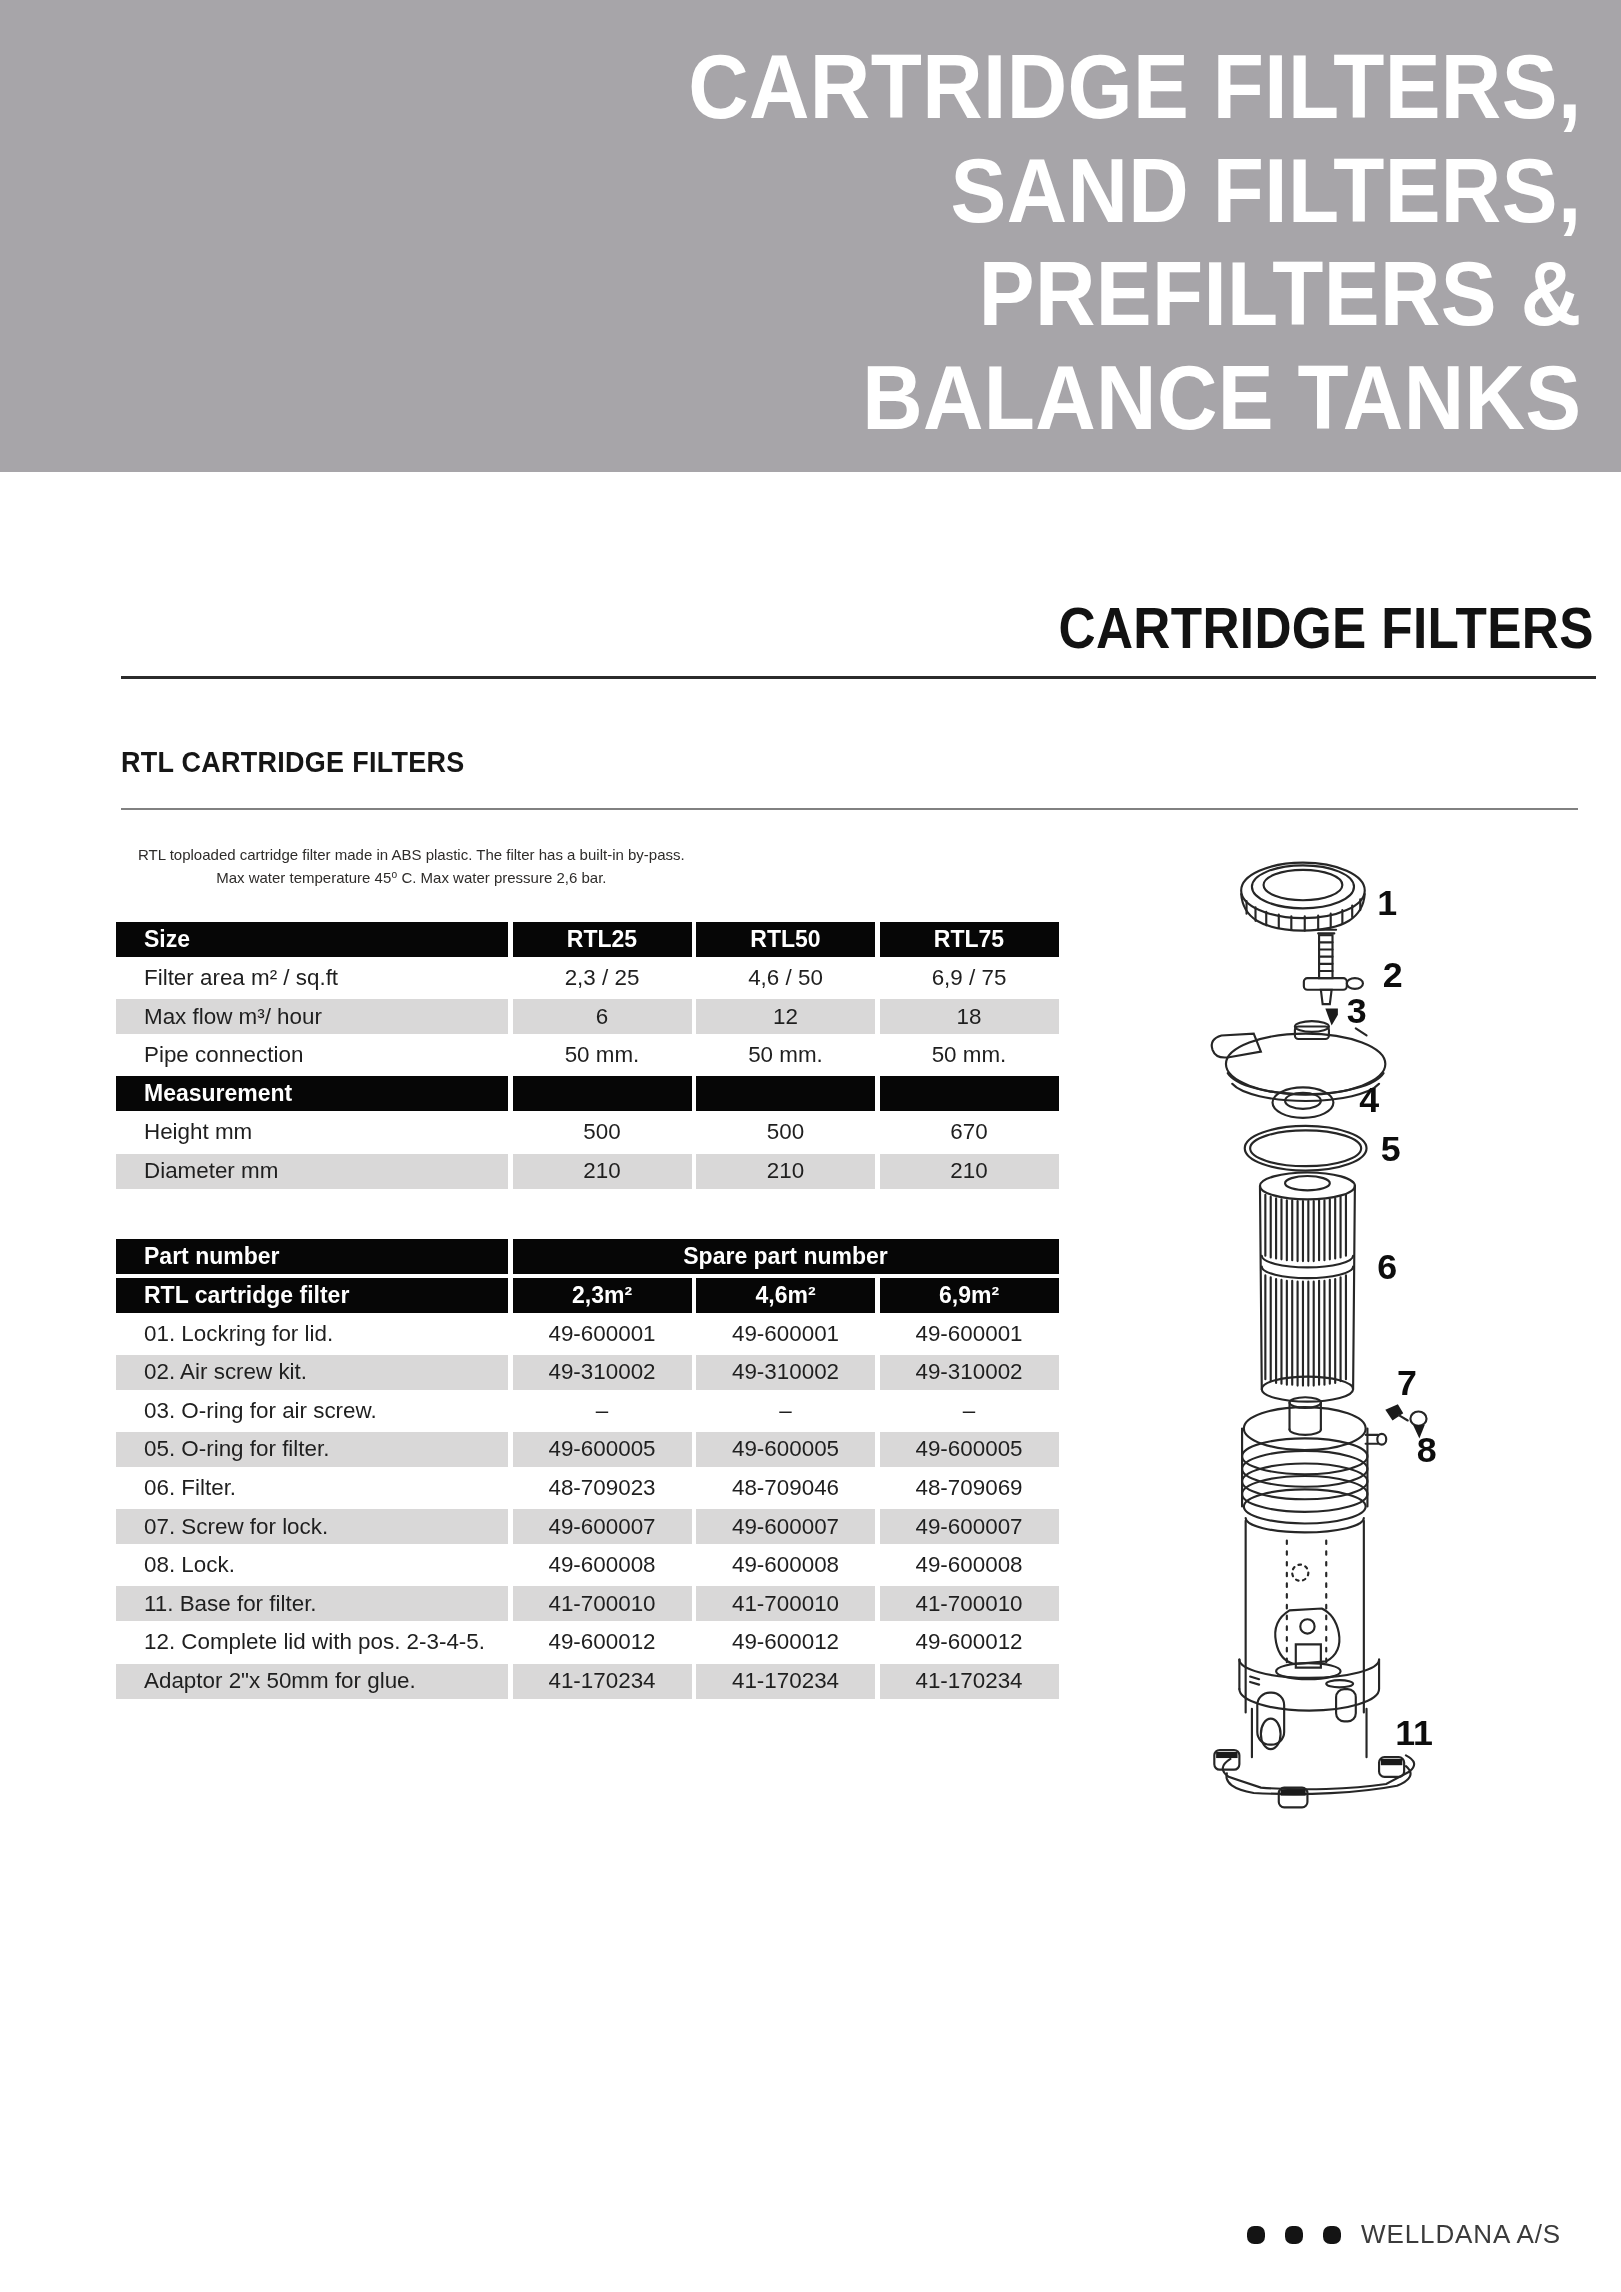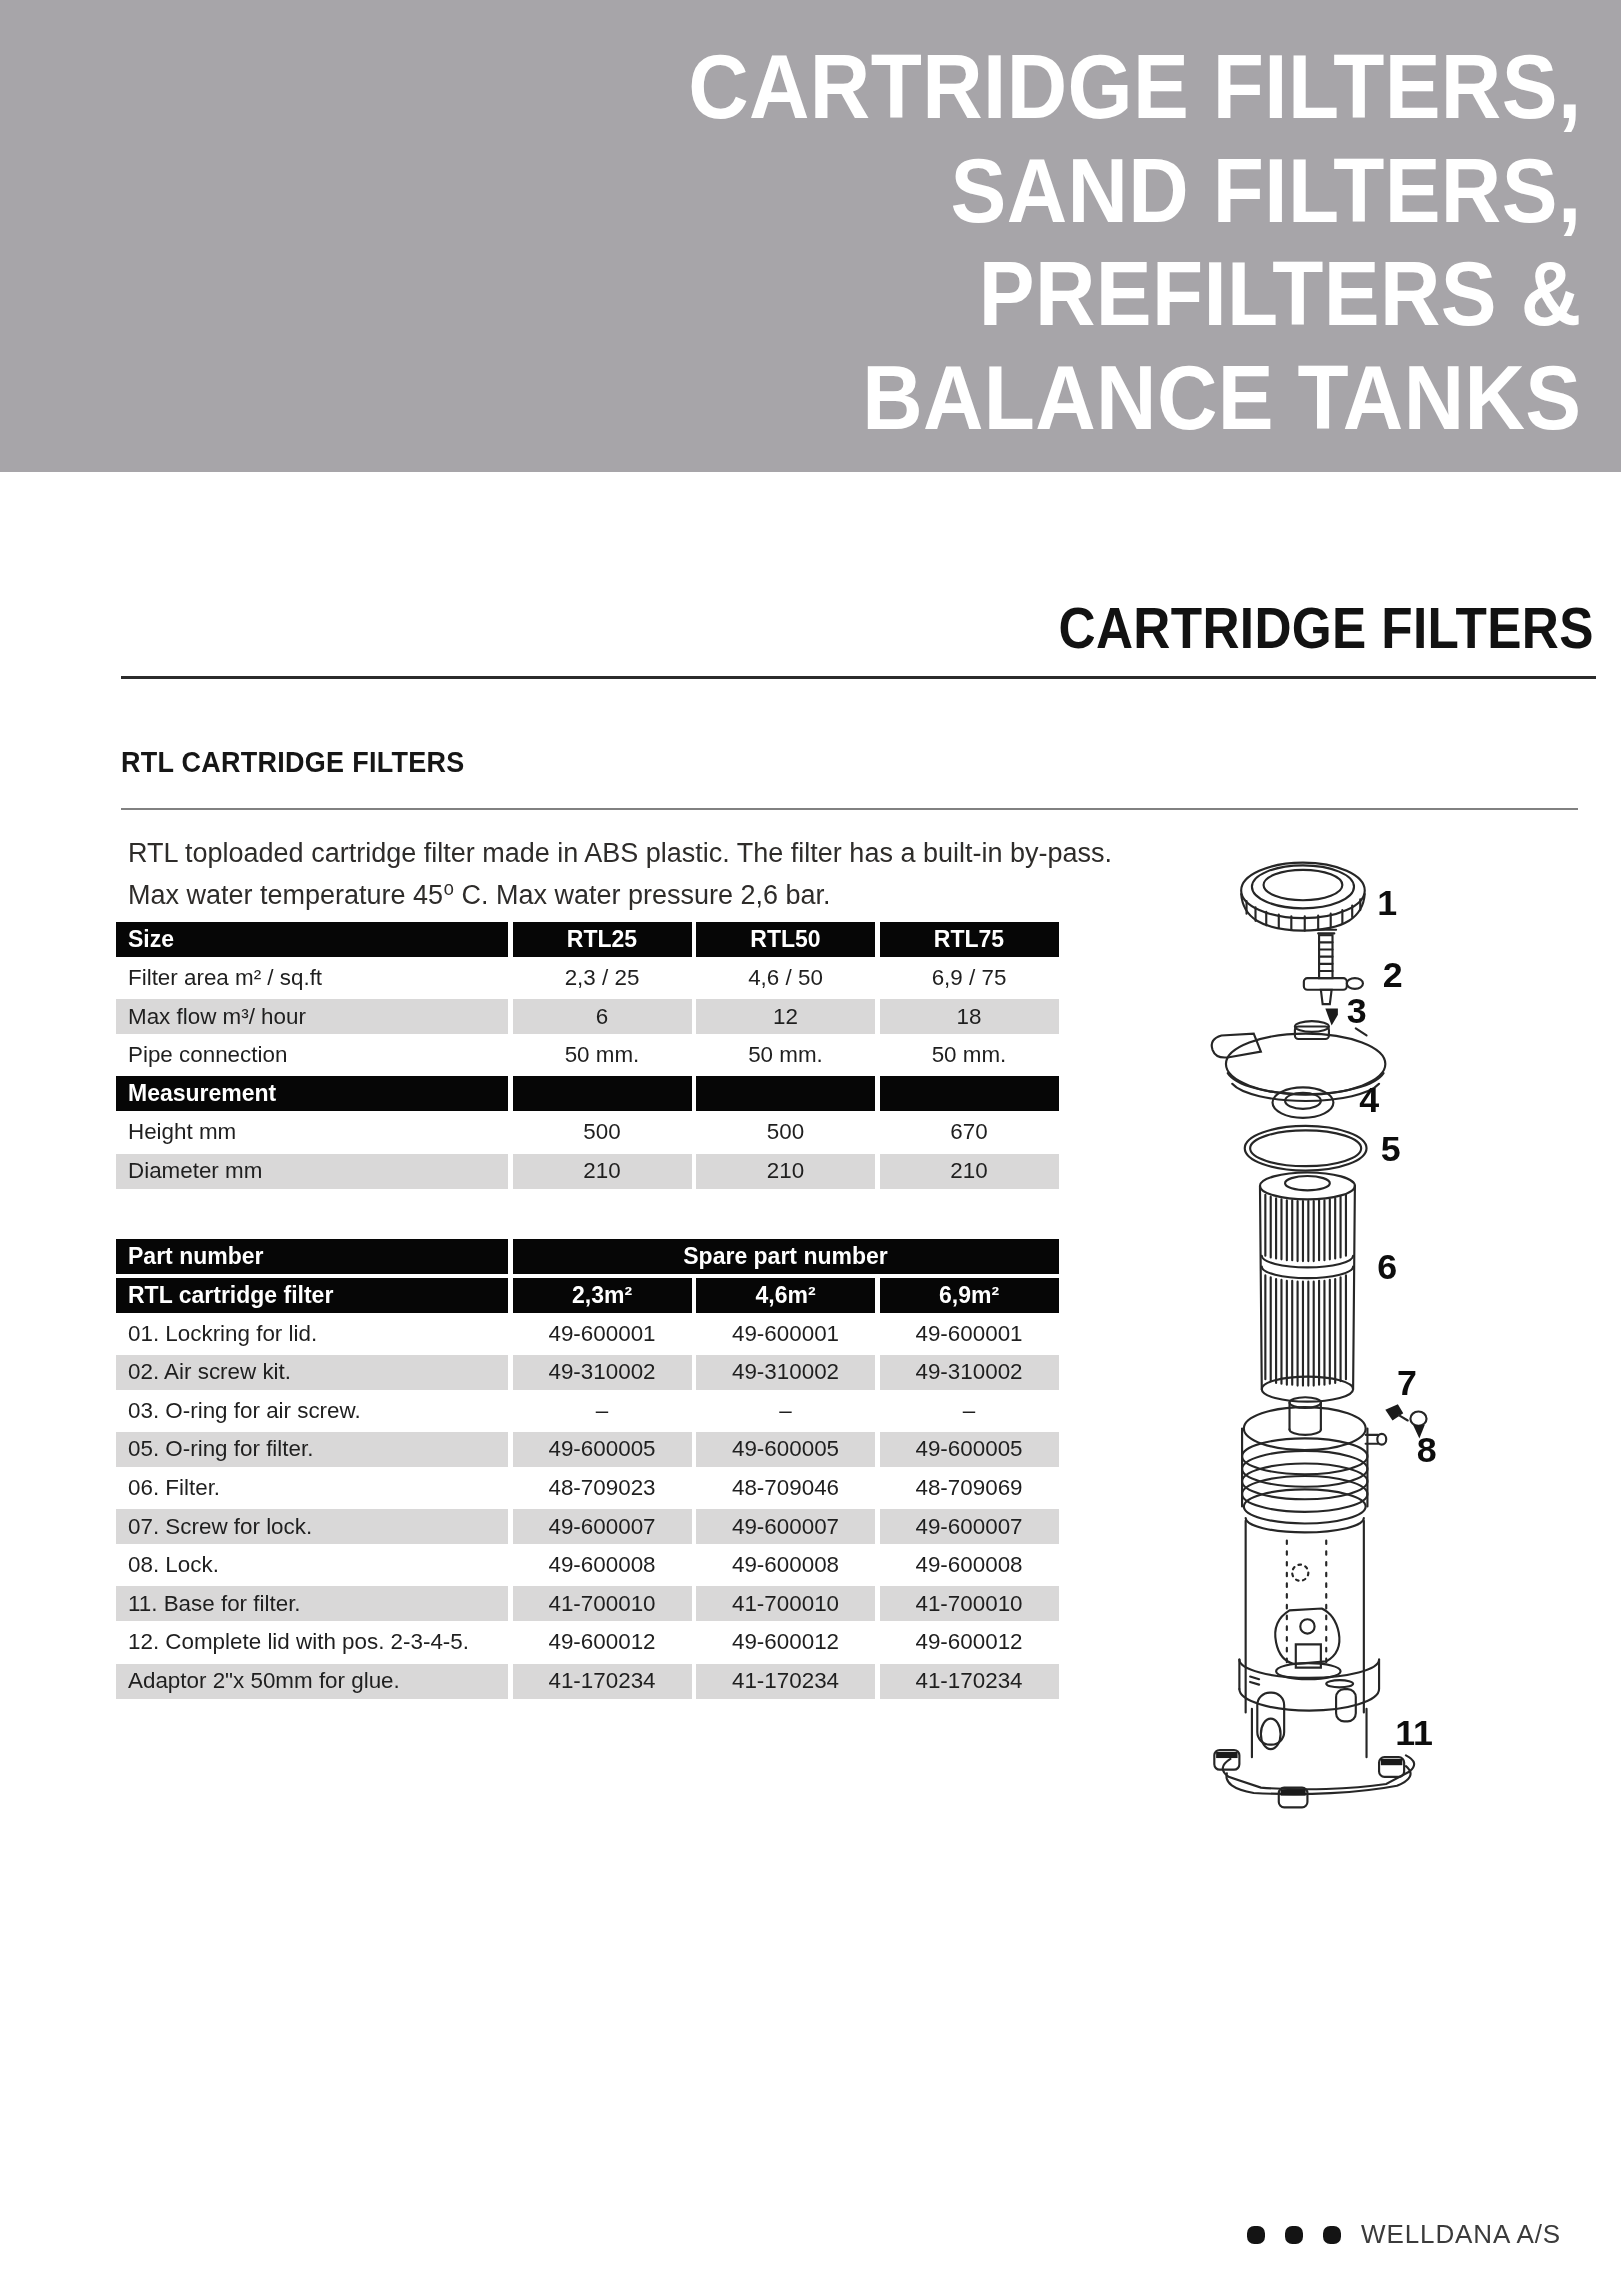--- a/index.html
+++ b/index.html
@@ -11,27 +11,27 @@
               font-weight:bold;font-size:90px;line-height:1.15;letter-spacing:0.4px;
               transform:scaleX(.93);transform-origin:right top;}
   .page-heading{position:absolute;top:595px;right:27px;margin:0;color:#121212;
                 font-size:57px;font-weight:bold;letter-spacing:0.4px;
                 transform:scaleX(.9);transform-origin:right top;}
   .heading-rule{position:absolute;top:676px;left:121px;width:1475px;height:2.7px;background:#2b2b2b;}
   .section-heading{position:absolute;top:746px;left:121px;margin:0;color:#161616;
                    font-size:29px;font-weight:bold;letter-spacing:0.3px;
                    transform:scaleX(.93);transform-origin:left top;}
   .section-rule{position:absolute;top:808px;left:121px;width:1457px;height:1.8px;background:#818181;}
-  .description{position:absolute;top:826px;left:121px;margin:7px;font-size:27px;line-height:1.55;color:#2e2c2a;}
+  .description{position:absolute;top:826px;left:121px;margin:17px;font-size:15px;line-height:1.55;color:#2e2c2a;text-align:center;}
   .grid-table{position:absolute;display:grid;grid-template-columns:392px 179px 179px 179px;
               column-gap:4.5px;row-gap:3.6px;font-size:22.4px;color:#1f1f1f;}
   #size-table{left:116px;top:922px;}
   #parts-table{left:116px;top:1239px;}
   .cell{height:35px;display:flex;align-items:center;background:#ffffff;white-space:nowrap;}
-  .cell.lab{padding-left:12px;justify-content:flex-start;}
+  .cell.lab{padding-left:28px;justify-content:flex-start;}
   .cell.val{justify-content:center;}
   .cell.shade{background:var(--shade);}
   .cell.head{background:var(--header-bg);color:#ffffff;font-weight:bold;font-size:23px;}
   .cell.span3{grid-column:2 / span 3;}
   .diagram{position:absolute;left:1164px;top:851px;}
   .diagram text{font-family:"Liberation Sans","DejaVu Sans",sans-serif;font-weight:bold;
                 font-size:40px;fill:#0d0d0d;}
   .footer{position:absolute;left:1247px;top:2219px;display:flex;align-items:center;gap:20px;
           font-size:26px;color:#3b3b3b;letter-spacing:0.9px;}
   .dot{width:18px;height:18px;border-radius:7.2px;background:#141414;}

